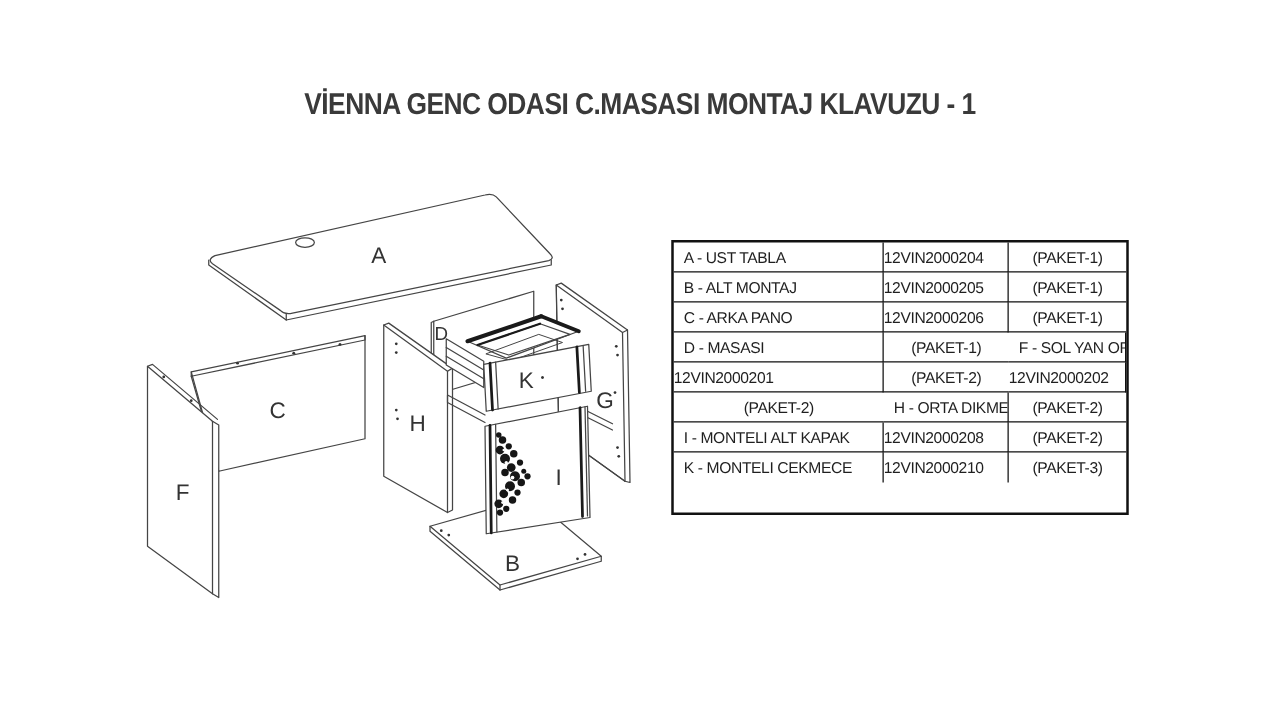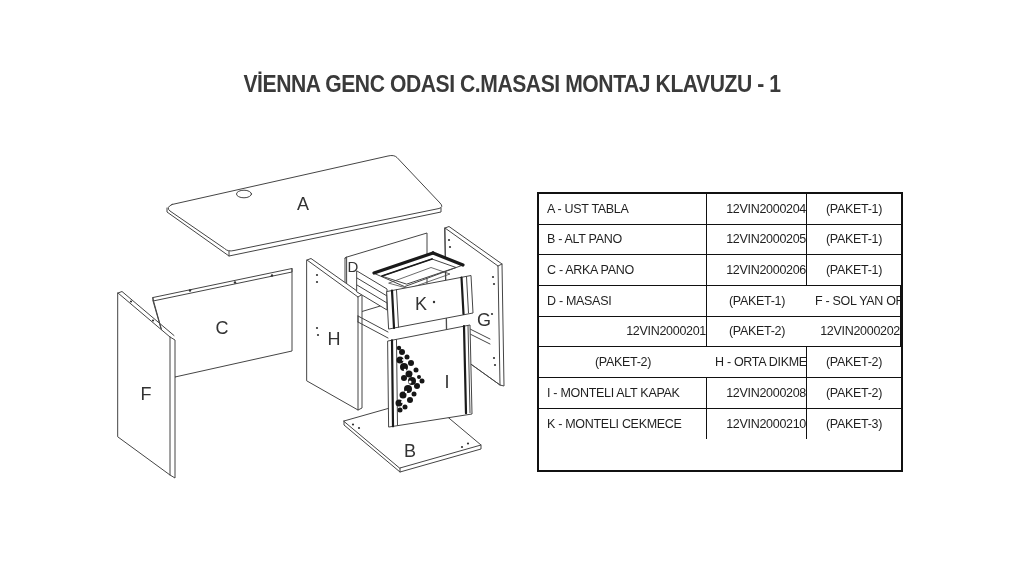--- a/index.html
+++ b/index.html
@@ -11,35 +11,35 @@
   .page-title{
     position:absolute;top:70px;left:0;width:1024px;
     text-align:center;
     font-size:24px;font-weight:bold;color:#3a3a3a;
     letter-spacing:-0.5px;
     transform:scaleX(0.88);
     white-space:nowrap;
   }
   .diagram-wrap{position:absolute;left:0;top:0;width:1024px;height:576px;}
   .parts-table{
-    position:absolute;left:537px;top:192px;width:366px;height:280px;
+    position:absolute;left:537px;top:192px;width:366px;height:220px;
     border:2px solid #111;box-sizing:border-box;
     display:grid;
     grid-template-columns:168px 100px 94px;
     grid-template-rows:repeat(9,1fr);
     background:#fff;
   }
   .cell{
     display:flex;align-items:center;
     font-size:12.5px;color:#1f1f1f;letter-spacing:-0.3px;
     border-bottom:1.5px solid #111;box-sizing:border-box;
     white-space:nowrap;overflow:hidden;
   }
   .cell.c1{padding-left:8px;border-right:1.5px solid #111;}
-  .cell.c2{justify-content:flex-end;border-right:1.5px solid #111;}
+  .cell.c2{justify-content:flex-start;border-right:1.5px solid #111;}
   .cell.c3{justify-content:center;text-align:right;}
   svg text{
     font-family:"Liberation Sans",sans-serif;
     fill:#333;
   }
 </style>
 </head>
 <body>
 
 <div class="page-title">VİENNA GENC ODASI C.MASASI MONTAJ KLAVUZU - 1</div>
@@ -191,21 +191,21 @@
       <span>A - UST TABLA</span>
     </div>
   <div class="cell c2">
       <span>12VIN2000204</span>
     </div>
   <div class="cell c3">
       <span>(PAKET-1)</span>
     </div>
 
   <div class="cell c1">
-      <span>B - ALT PANO</span>
+      <span>B - ALT MONTAJ</span>
     </div>
   <div class="cell c2">
       <span>12VIN2000205</span>
     </div>
   <div class="cell c3">
       <span>(PAKET-1)</span>
     </div>
 
   <div class="cell c1">
       <span>C - ARKA PANO</span>

